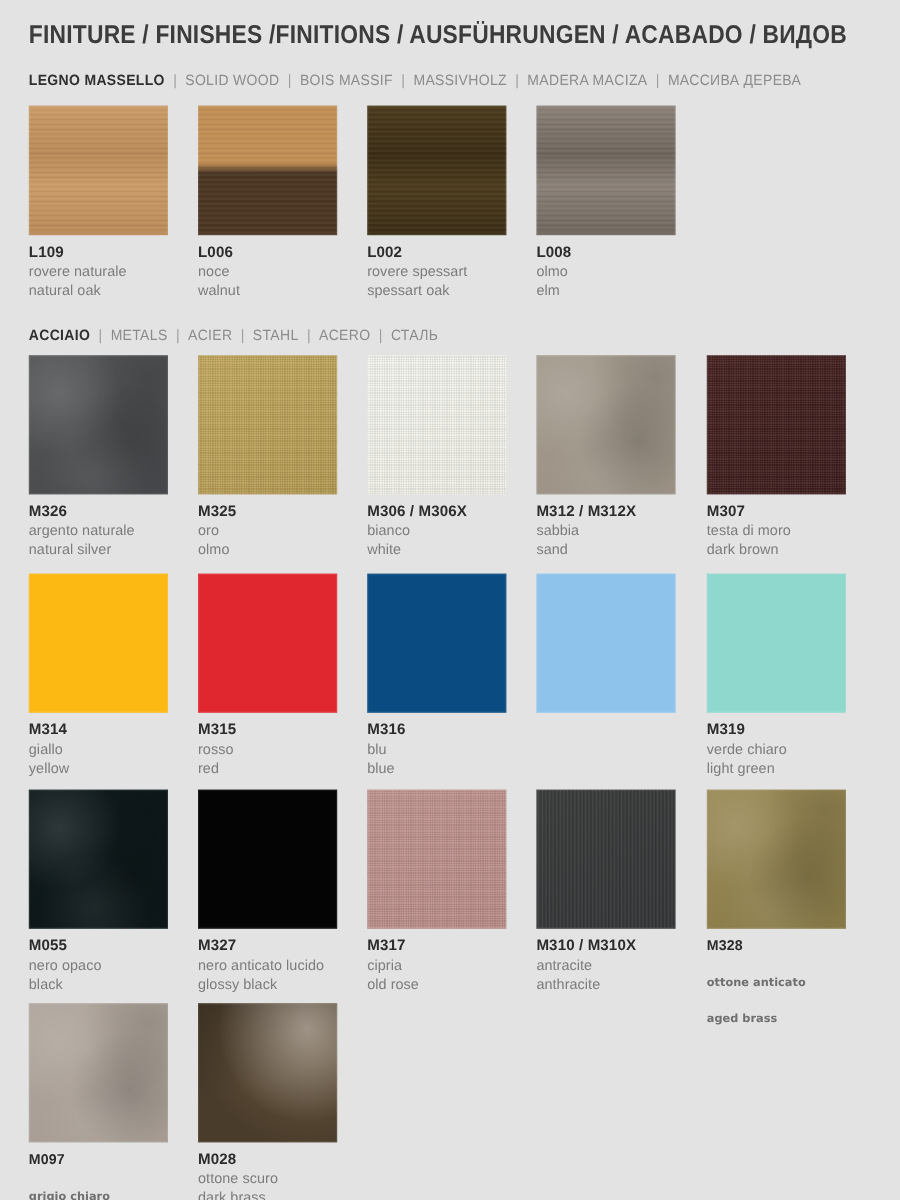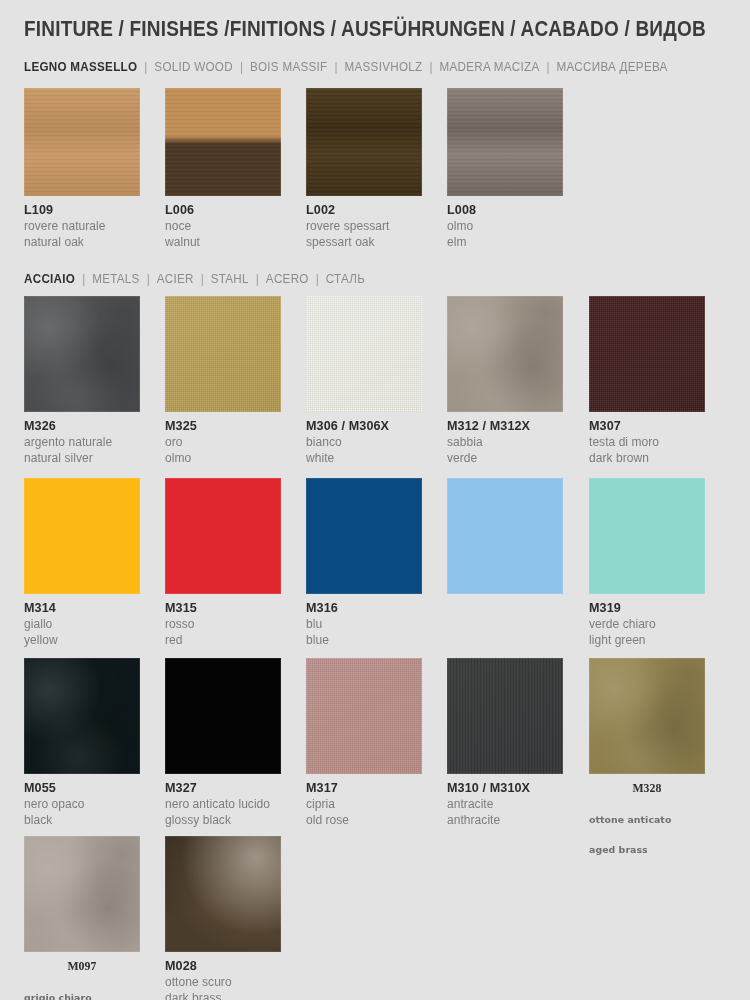--- a/index.html
+++ b/index.html
@@ -56,21 +56,21 @@
   .labels { padding-top: 7px; }
   .code {
     font-size: 12.6px; font-weight: bold; color: #2c2c2c;
     letter-spacing: 0.1px; white-space: nowrap; line-height: 1.25;
   }
   .desc {
     font-size: 12px; color: #7c7c7c; line-height: 1.33;
     white-space: nowrap; letter-spacing: 0.05px;
   }
   
-  .cell.altface .code { font-family: Liberation Serif, serif; font-size: 11.8px; text-align: center; }
+  .cell.altface .code { font-family: Liberation Sans, sans-serif; font-size: 11.8px; }
   .cell.altface .desc { font-family: "DejaVu Sans", sans-serif; font-size: 9.4px; font-weight: bold; color: #6f6f6f; margin-top: 18px; }
 
   
   .tex-grain::before {
     content: ""; position: absolute; inset: 0;
     background-image: repeating-linear-gradient(0deg,
       rgba(0,0,0,0.085) 0px, rgba(0,0,0,0.0) 1px, rgba(255,255,255,0.06) 2px, rgba(0,0,0,0.0) 4px);
     opacity: 0.9;
   }
   .tex-brush::before {
@@ -191,21 +191,21 @@
         <div class="code">M306 / M306X</div>
         <div class="desc">bianco</div>
         <div class="desc">white</div>
       </div>
     </div>
     <div class="cell c3">
       <div class="swatch tex-mottle" style="background: linear-gradient(150deg, rgb(164, 155, 142), rgb(154, 145, 132));"></div>
       <div class="labels">
         <div class="code">M312 / M312X</div>
         <div class="desc">sabbia</div>
-        <div class="desc">verde</div>
+        <div class="desc">sand</div>
       </div>
     </div>
     <div class="cell c4">
       <div class="swatch tex-speck" style="background: linear-gradient(150deg, rgb(69, 33, 32), rgb(60, 28, 27));"></div>
       <div class="labels">
         <div class="code">M307</div>
         <div class="desc">testa di moro</div>
         <div class="desc">dark brown</div>
       </div>
     </div>

